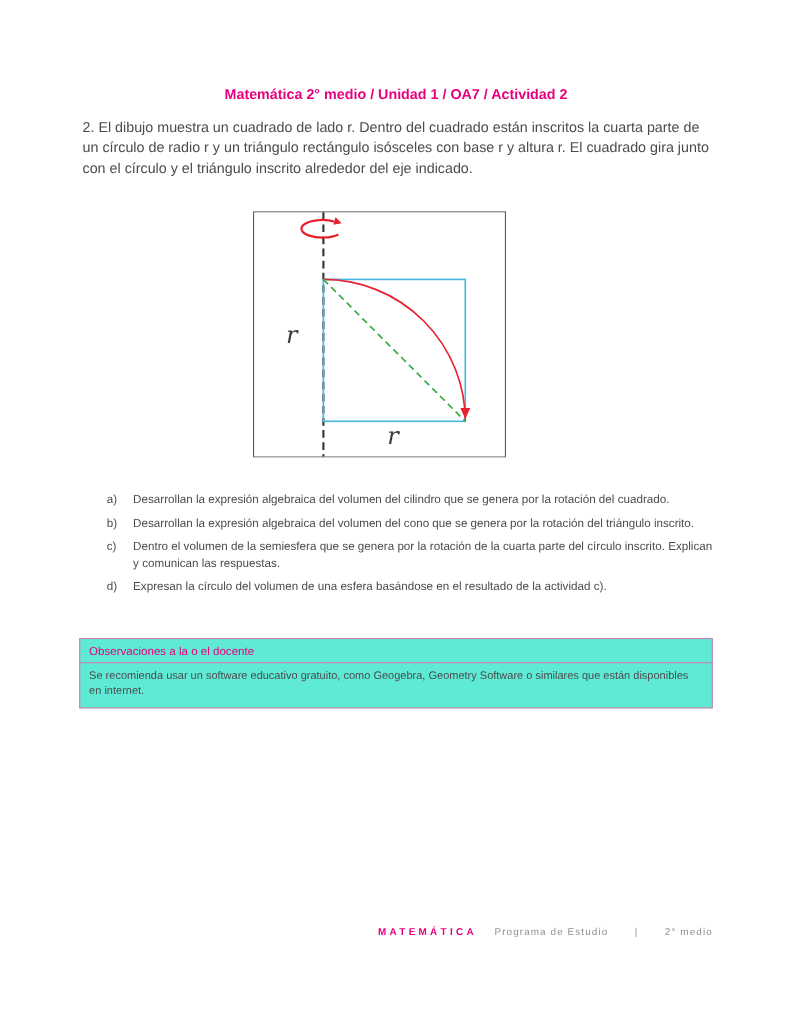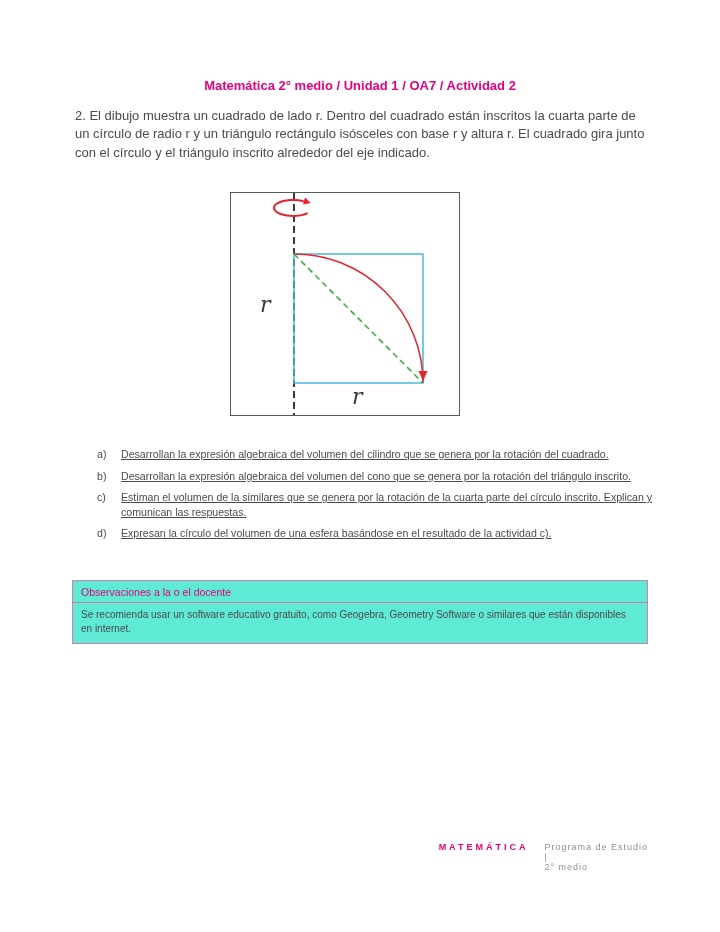--- a/index.html
+++ b/index.html
@@ -47,21 +47,21 @@
     top: 447px; left: 97px;
     width: 556px;
   }
   .task {
     display: flex;
     margin-bottom: 7px;
     font-size: 10.6px;
     line-height: 1.38;
   }
   .task-label { flex: 0 0 24px; }
-  .task-text { flex: 1; text-decoration: underline; }
+  .task-text { flex: 1; }
   .note-box {
     position: absolute;
     top: 580px; left: 72px;
     width: 574px;
     border: 1px solid #cf7fae;
     background: #5eead4;
   }
   .note-title {
     color: #e6007e;
     font-size: 10.5px;
@@ -84,22 +84,21 @@
   }
   .footer .brand {
     color: #e6007e;
     font-weight: bold;
     letter-spacing: 3px;
   }
   .footer .rest {
     color: #8d9093;
     letter-spacing: 1px;
     display: flex;
-    gap: 0;
-    flex-direction: column;
+    gap: 24px;
   }
 </style>
 </head>
 <body>
 
 <div class="page">
 
   <h1 class="title">Matemática 2° medio / Unidad 1 / OA7 / Actividad 2</h1>
 
   <p class="intro">2. El dibujo muestra un cuadrado de lado r. Dentro del cuadrado están inscritos la cuarta parte de un círculo de radio r y un triángulo rectángulo isósceles con base r y altura r. El cuadrado gira junto con el círculo y el triángulo inscrito alrededor del eje indicado.</p>
@@ -134,21 +133,21 @@
     <div class="task">
       <span class="task-label">a)</span>
       <span class="task-text">Desarrollan la expresión algebraica del volumen del cilindro que se genera por la rotación del cuadrado.</span>
     </div>
     <div class="task">
       <span class="task-label">b)</span>
       <span class="task-text">Desarrollan la expresión algebraica del volumen del cono que se genera por la rotación del triángulo inscrito.</span>
     </div>
     <div class="task">
       <span class="task-label">c)</span>
-      <span class="task-text">Estiman el volumen de la similares que se genera por la rotación de la cuarta parte del círculo inscrito. Explican y comunican las respuestas.</span>
+      <span class="task-text">Dentro el volumen de la semiesfera que se genera por la rotación de la cuarta parte del círculo inscrito. Explican y comunican las respuestas.</span>
     </div>
     <div class="task">
       <span class="task-label">d)</span>
       <span class="task-text">Expresan la círculo del volumen de una esfera basándose en el resultado de la actividad c).</span>
     </div>
   </div>
 
   <div class="note-box">
     <div class="note-title">Observaciones a la o el docente</div>
     <div class="note-body">Se recomienda usar un software educativo gratuito, como Geogebra, Geometry Software o similares que están disponibles en internet.</div>

